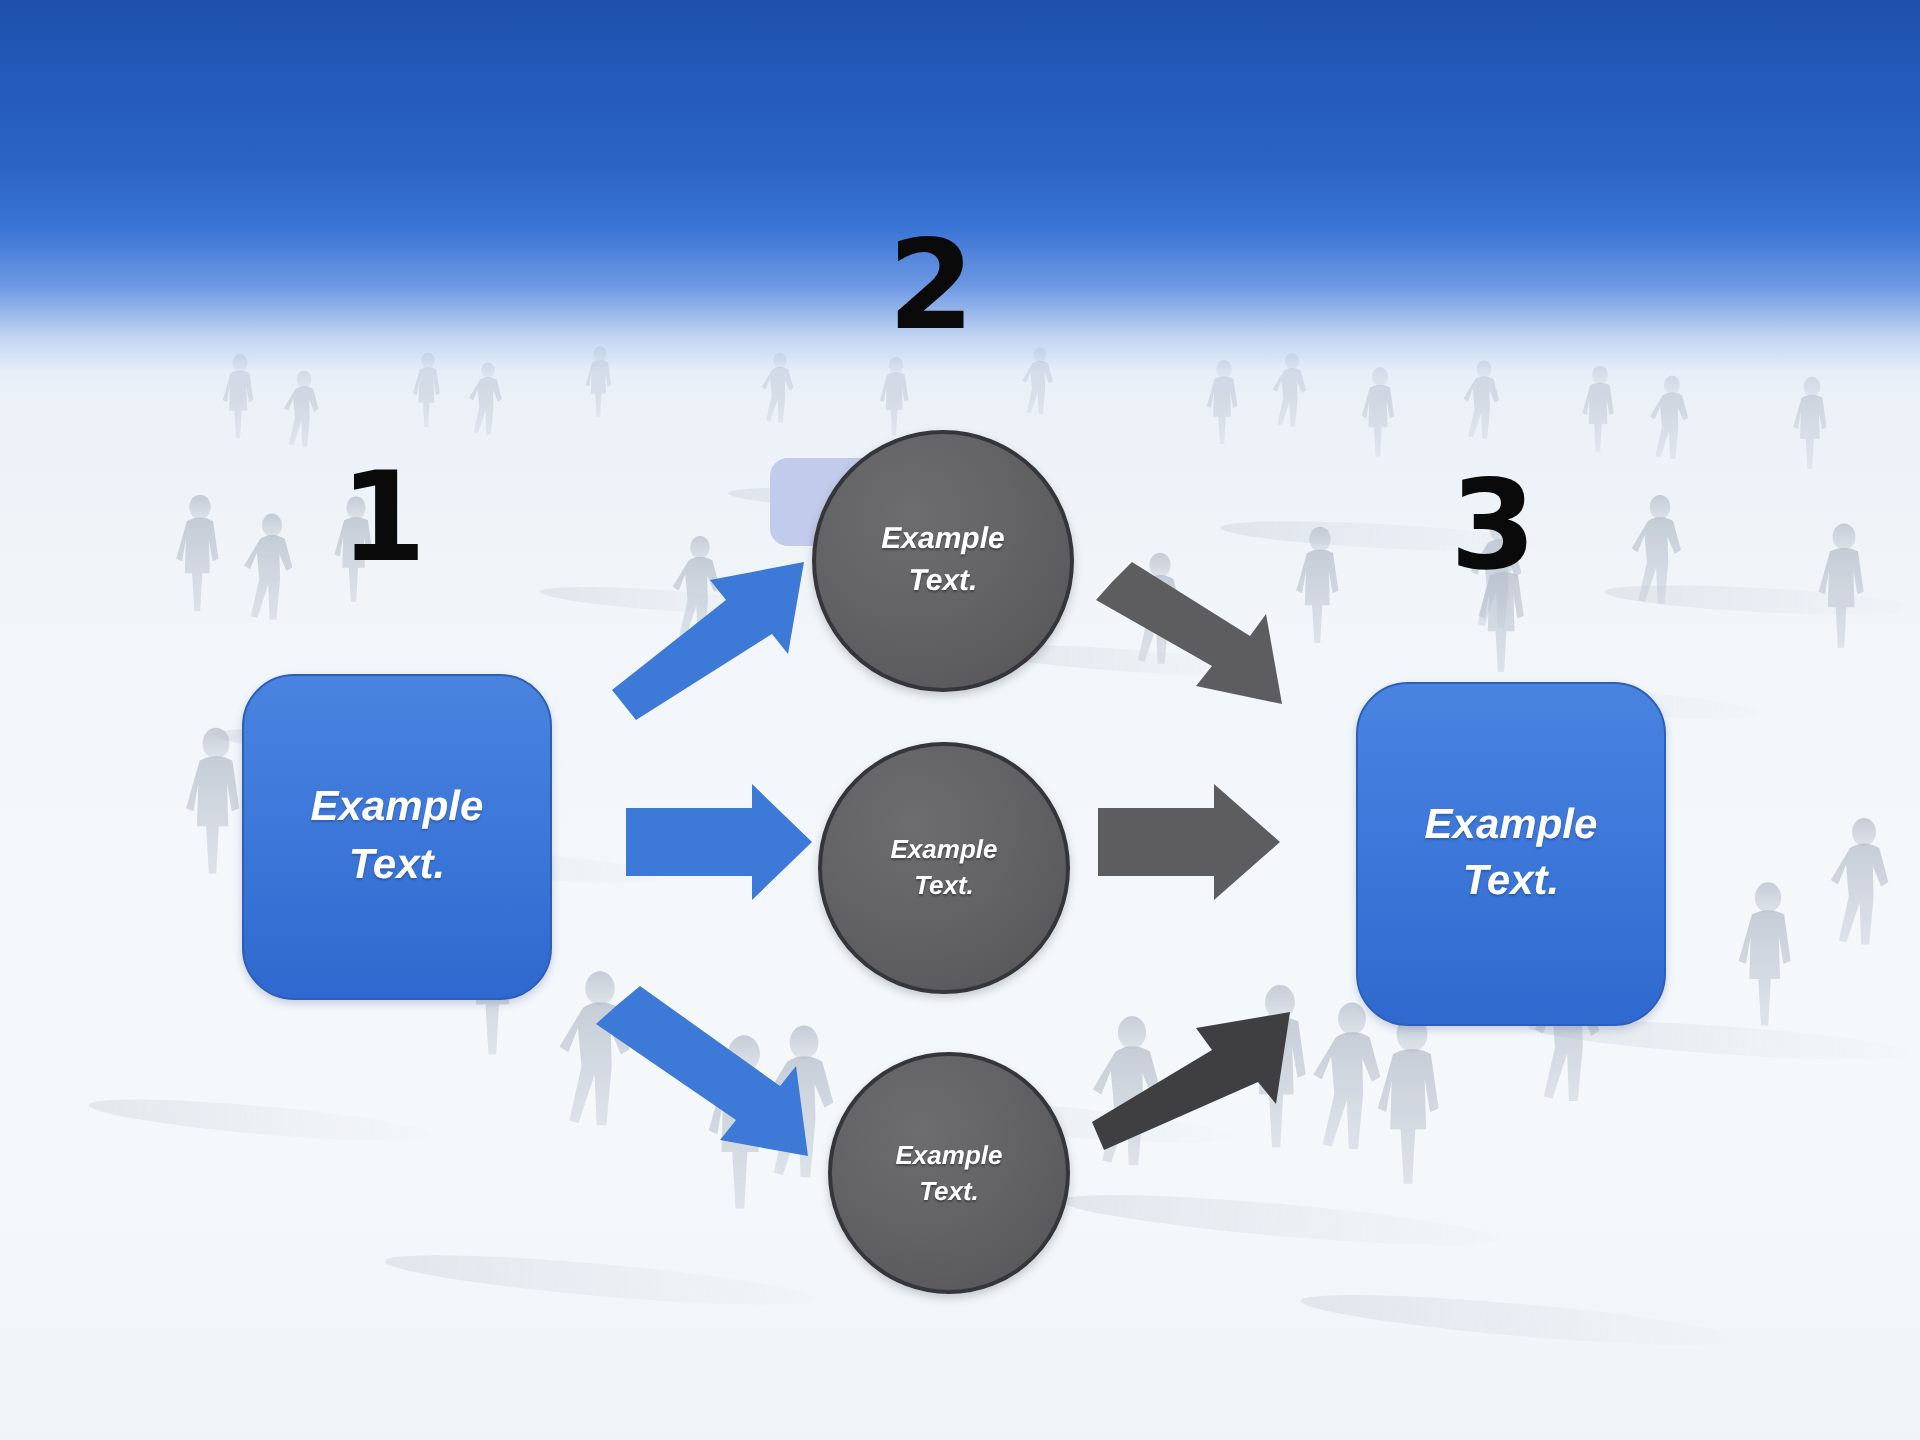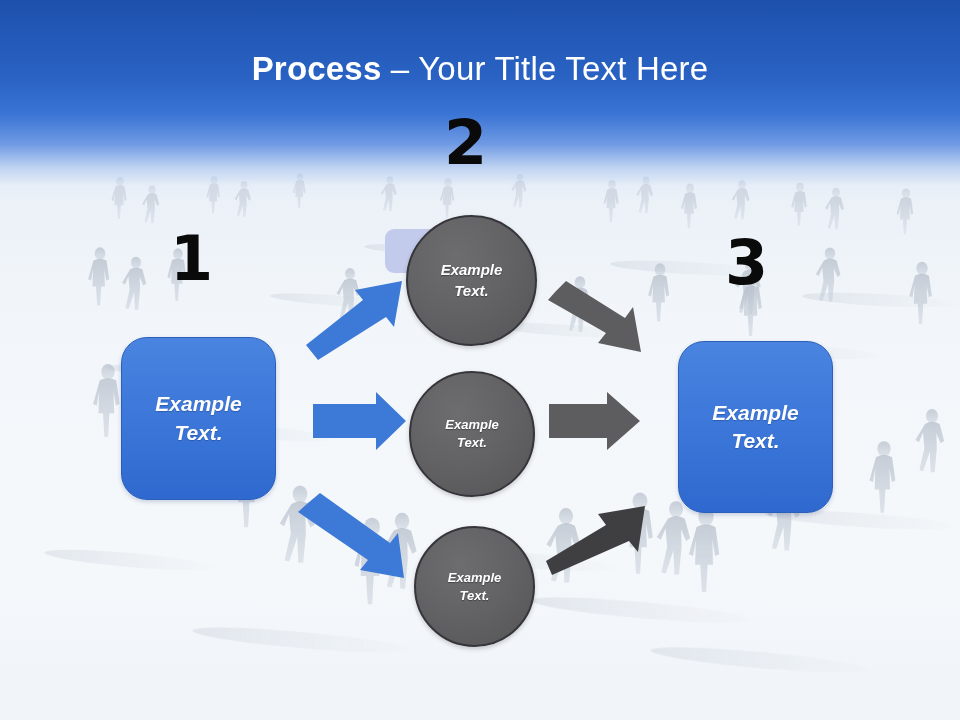--- a/index.html
+++ b/index.html
@@ -258,23 +258,20 @@
       <use href="#walker" transform="translate(676,572) scale(1.16)"></use>
       <use href="#person" transform="translate(706,584) scale(1.24)"></use>
       <use href="#walker" transform="translate(786,548) scale(1.12)"></use>
       <use href="#person" transform="translate(884,506) scale(1.06)"></use>
       <use href="#walker" transform="translate(932,470) scale(1.00)"></use>
     </g>
   </svg>
 
   <div class="header-band"></div>
 
-  <div class="title">
-    <span class="strong">Process</span><span class="light"> – </span><span class="light">Your Title Text Here</span>
-  </div>
 
   <div class="step-num" id="num1">1</div>
   <div class="step-num" id="num2">2</div>
   <div class="step-num" id="num3">3</div>
 
   <div class="accent-rect"></div>
 
   <svg class="arrow-layer" viewBox="0 0 960 720">
 
     <g>

